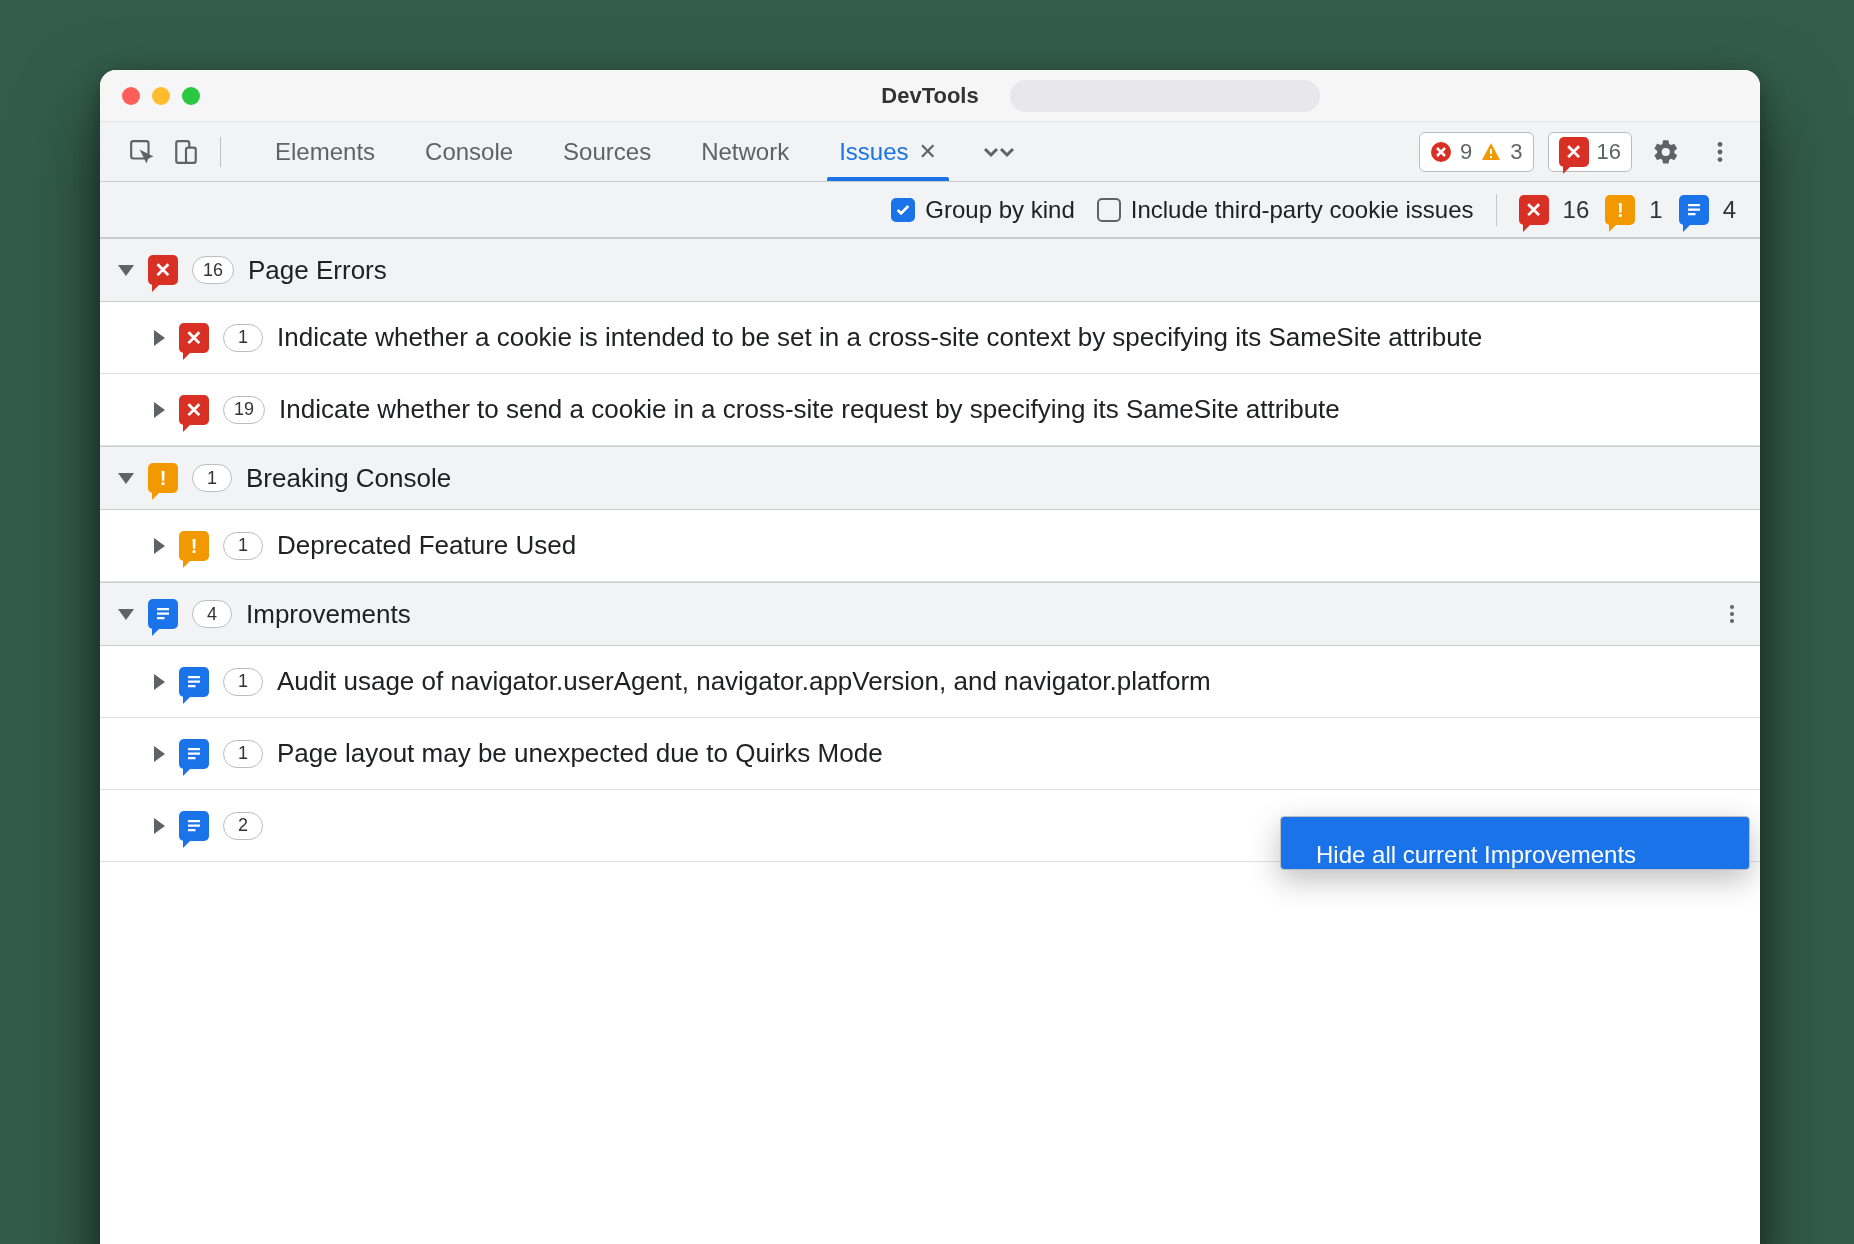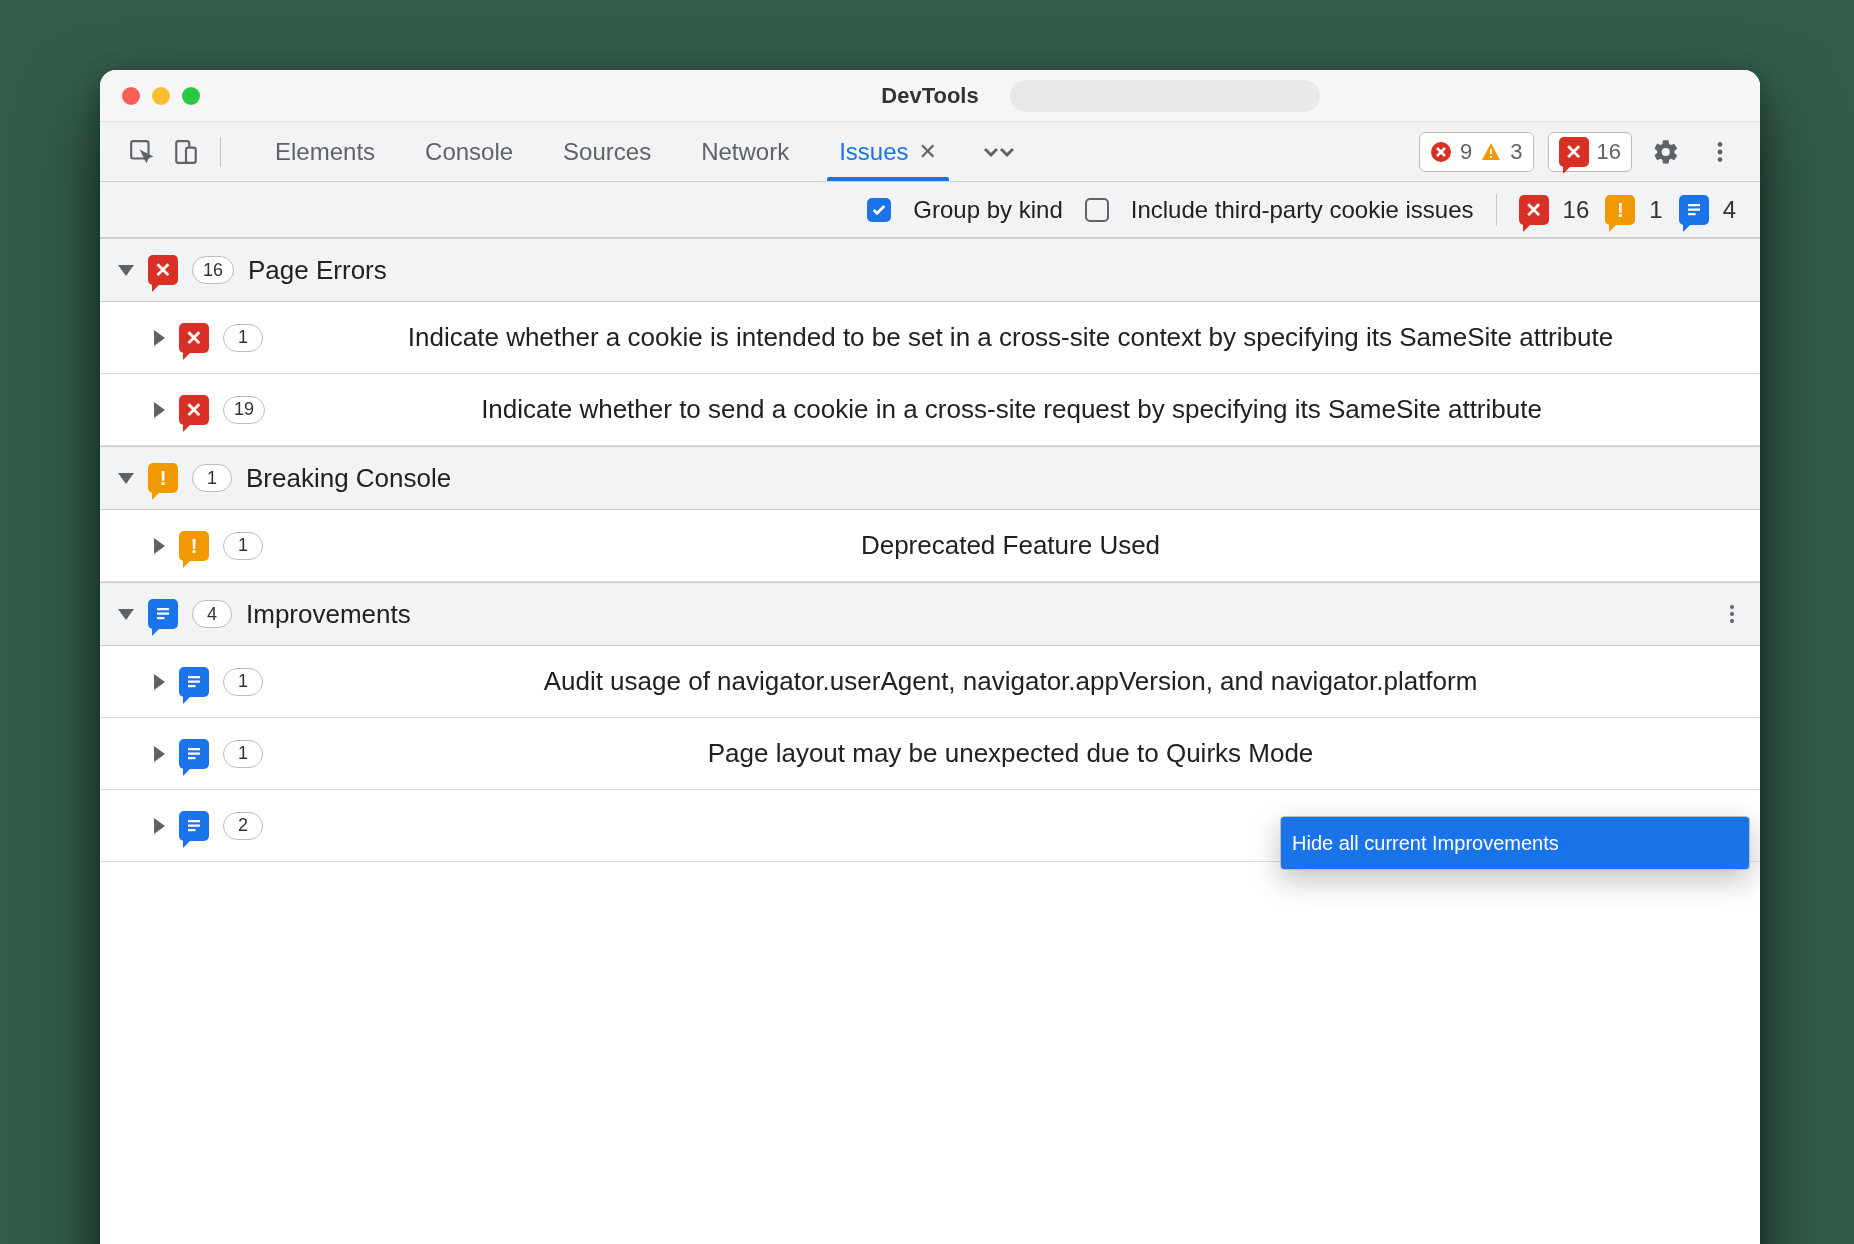--- a/index.html
+++ b/index.html
@@ -163,21 +163,21 @@
   .filterbar {
     height: 56px;
     background: var(--tab-bg);
     border-bottom: 1px solid var(--border);
     display:flex; align-items:center;
     justify-content:flex-end;
     padding: 0 18px;
     gap:22px;
   }
   .check {
-    display:flex; align-items:center; gap:22px;
+    display:flex; align-items:center; gap:10px;
     color:var(--text);
     font-size:24px;
   }
   .checkbox {
     width:24px; height:24px;
     border-radius:5px;
     border:2px solid #5f6368;
     display:inline-flex; align-items:center; justify-content:center;
   }
   .checkbox.checked {
@@ -234,21 +234,21 @@
   }
   .issue-row {
     display:flex; align-items:center;
     min-height:72px;
     padding: 10px 16px 10px 54px;
     border-bottom:1px solid var(--border-light);
     gap:14px;
     font-size:26px;
     color:var(--text);
   }
-  .issue-row .label { flex:1; line-height:1.35;text-align:center; }
+  .issue-row .label { flex:1; line-height:1.35; }
 
   
   svg { display:block; }
   .sq-icon {
     width:30px; height:30px; border-radius:5px;
     display:inline-flex; align-items:center; justify-content:center;
     color:#fff;
     position:relative;
   }
   .sq-icon.err{ background:var(--error-red); }
@@ -274,23 +274,23 @@
     top:746px;
     width:470px;
     background:#fff;
     border:1px solid #c0c0c0;
     border-radius:4px;
     box-shadow: 0 10px 30px rgba(0,0,0,.25);
     overflow:hidden;
   }
   .context-menu .item{
     height:52px;
-    display:flex; align-items:center;
-    padding:0 11px;
-    font-size:20px;
+    display:flex; align-items:flex-end;
+    padding:0 35px;
+    font-size:24px;
     color:#fff;
     background:var(--menu-blue);
   }
 
 </style>
 </head>
 <body>
 
 <div class="stage">
   <div class="window">

